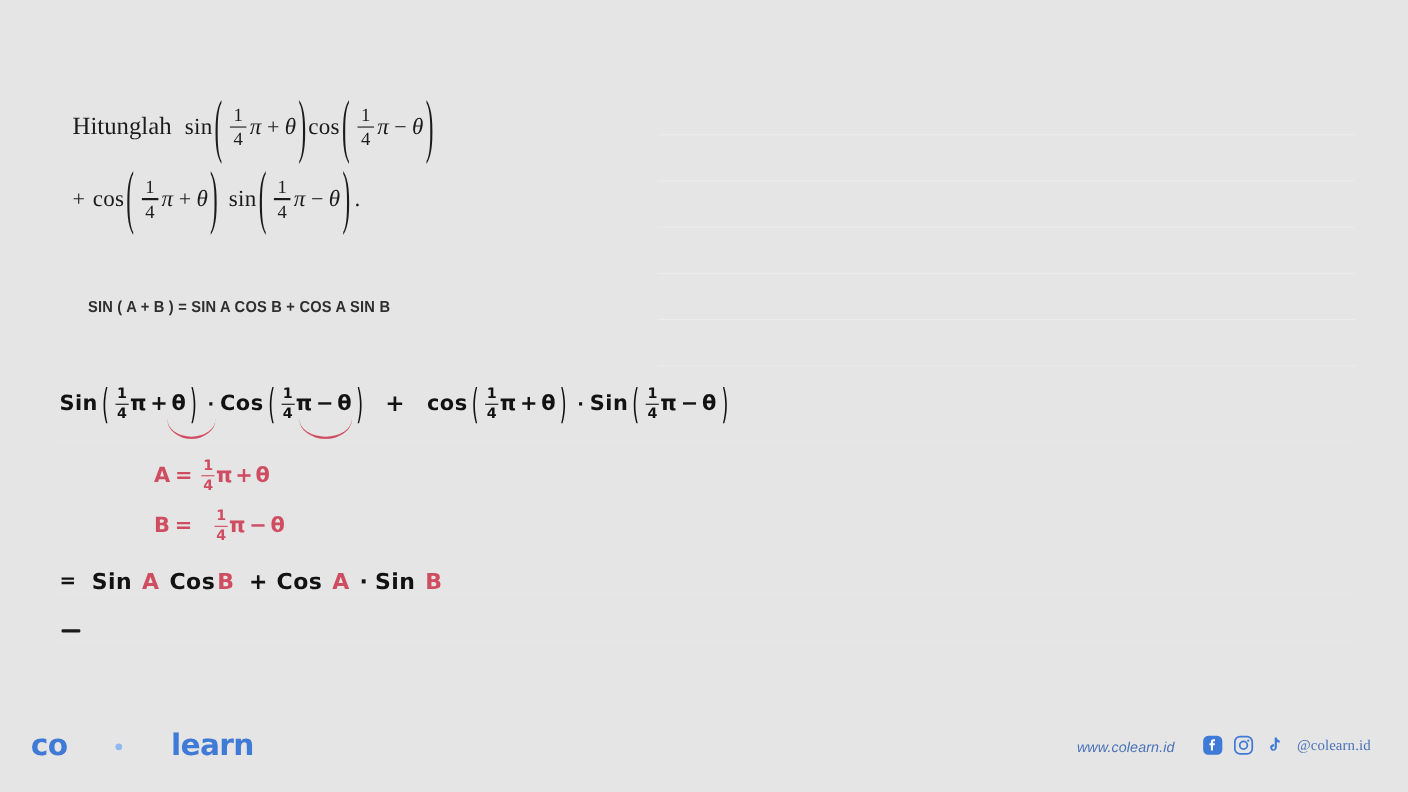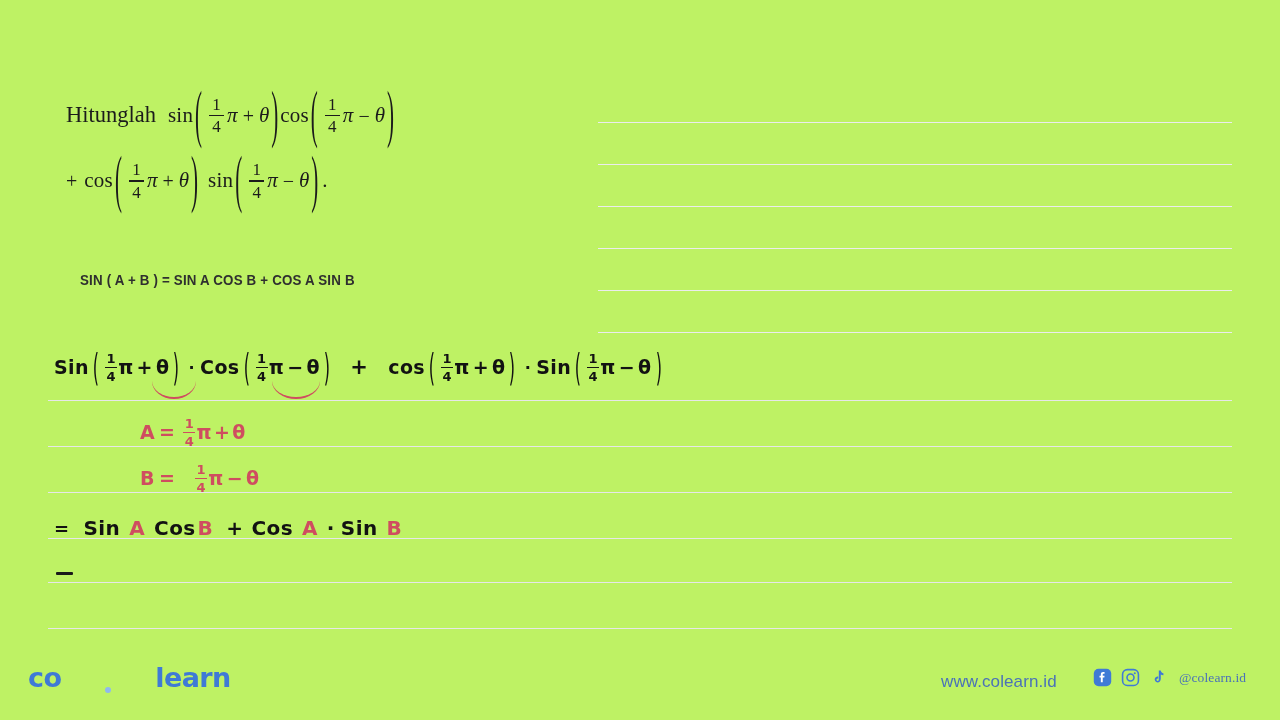--- a/index.html
+++ b/index.html
@@ -10,21 +10,21 @@
     width: 1280px;
     height: 720px;
     background: #ffffff;
     font-family: "Liberation Sans", sans-serif;
     overflow: hidden;
     position: relative;
   }
   .page {
     position: absolute;
     inset: 0;
-    background: #bef264;
+    background: #e5e5e5;
   }
 
   
   .rule {
     position: absolute;
     height: 1px;
     background: #e6e7e9;
   }
   .rule.soft {
     background: #ebecee;
@@ -172,38 +172,39 @@
   #logo {
     position: absolute;
     left: 28px;
     top: 14px;
     font-family: "DejaVu Sans", sans-serif;
     font-size: 27px;
     font-weight: 700;
     color: #3f7ad6;
     letter-spacing: -.6px;
     display: flex;
-    align-items: flex-end;
+    align-items: center;
     gap: 40px;
   }
   #logo .dot {
     display: inline-block;
     width: 6px;
     height: 6px;
     border-radius: 50%;
     background: #8fb8ee;
     margin: 2px 4px 0 4px;
   }
   #site-url {
     position: absolute;
-    left: 941px;
+    left: 979px;
     top: 24px;
-    font-size: 17px;
+    font-size: 13px;
     color: #4a72b8;
     letter-spacing: .1px;
+    font-style: italic;
   }
   #social { position: absolute; left: 1093px; top: 20px; display: flex; align-items: center; }
   .sicon { width: 19px; height: 19px; margin-right: 9px; flex: none; }
   #handle { font-size: 13.5px; color: #4a72b8; margin-left: 2px; letter-spacing: .1px; font-family: Liberation Serif, serif; }
 </style>
 </head>
 <body>
 
 <div class="page">
 

